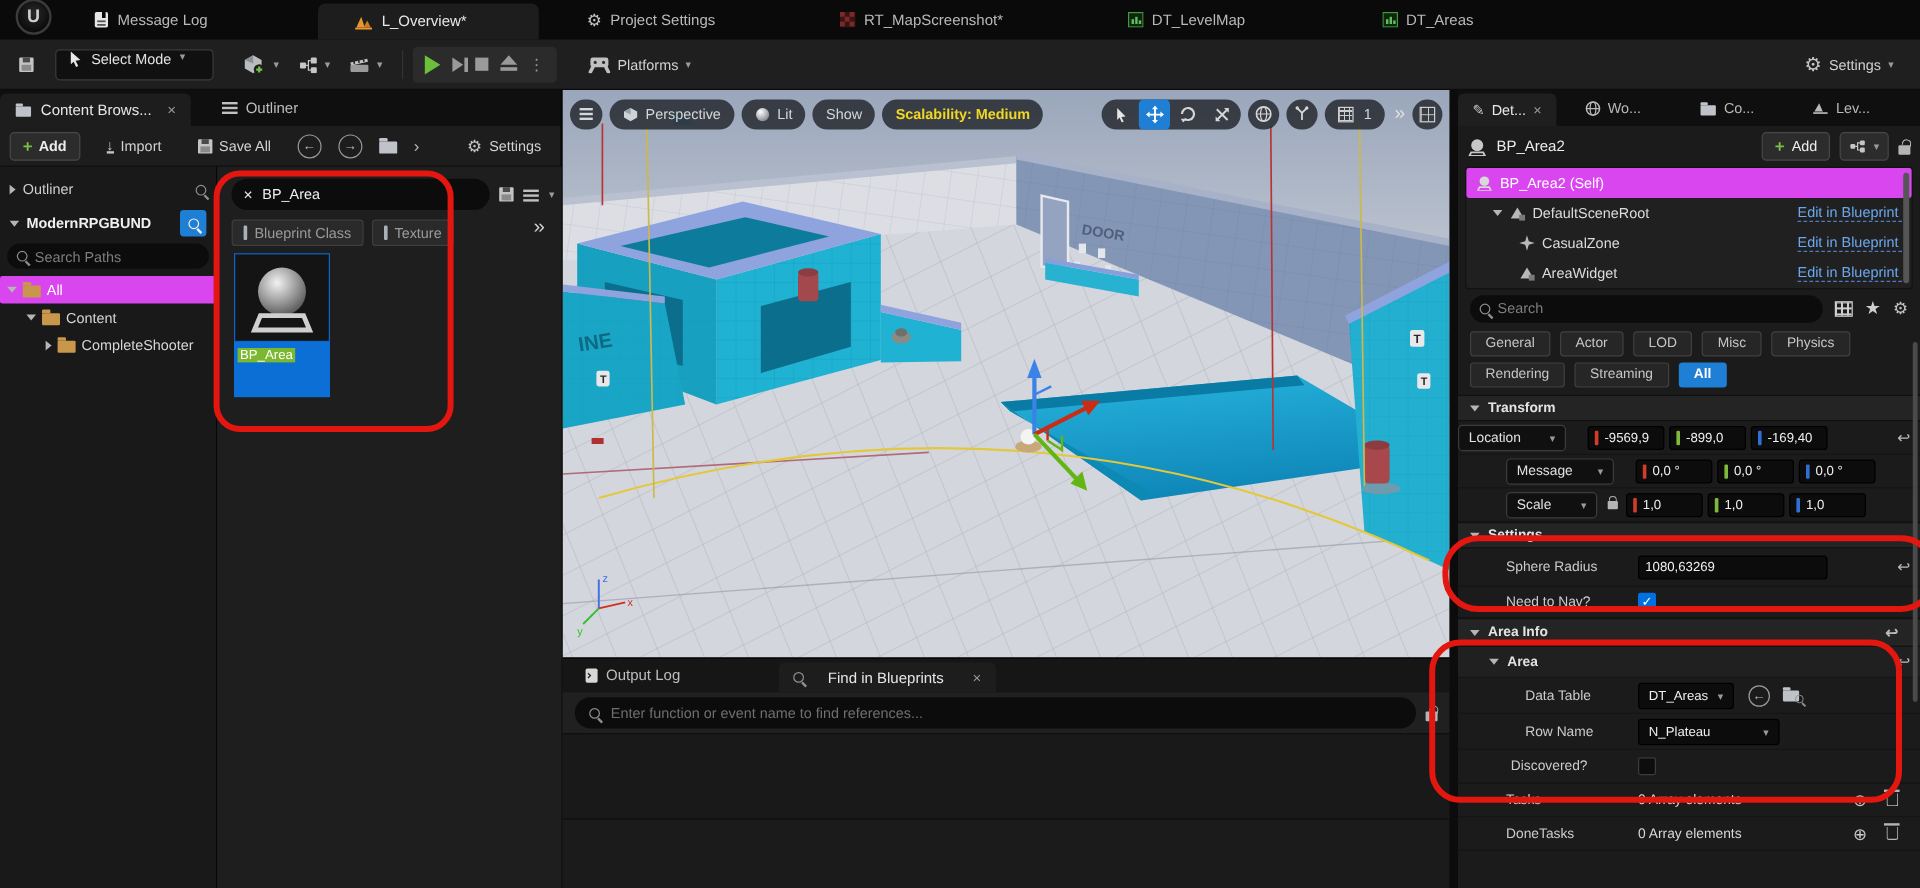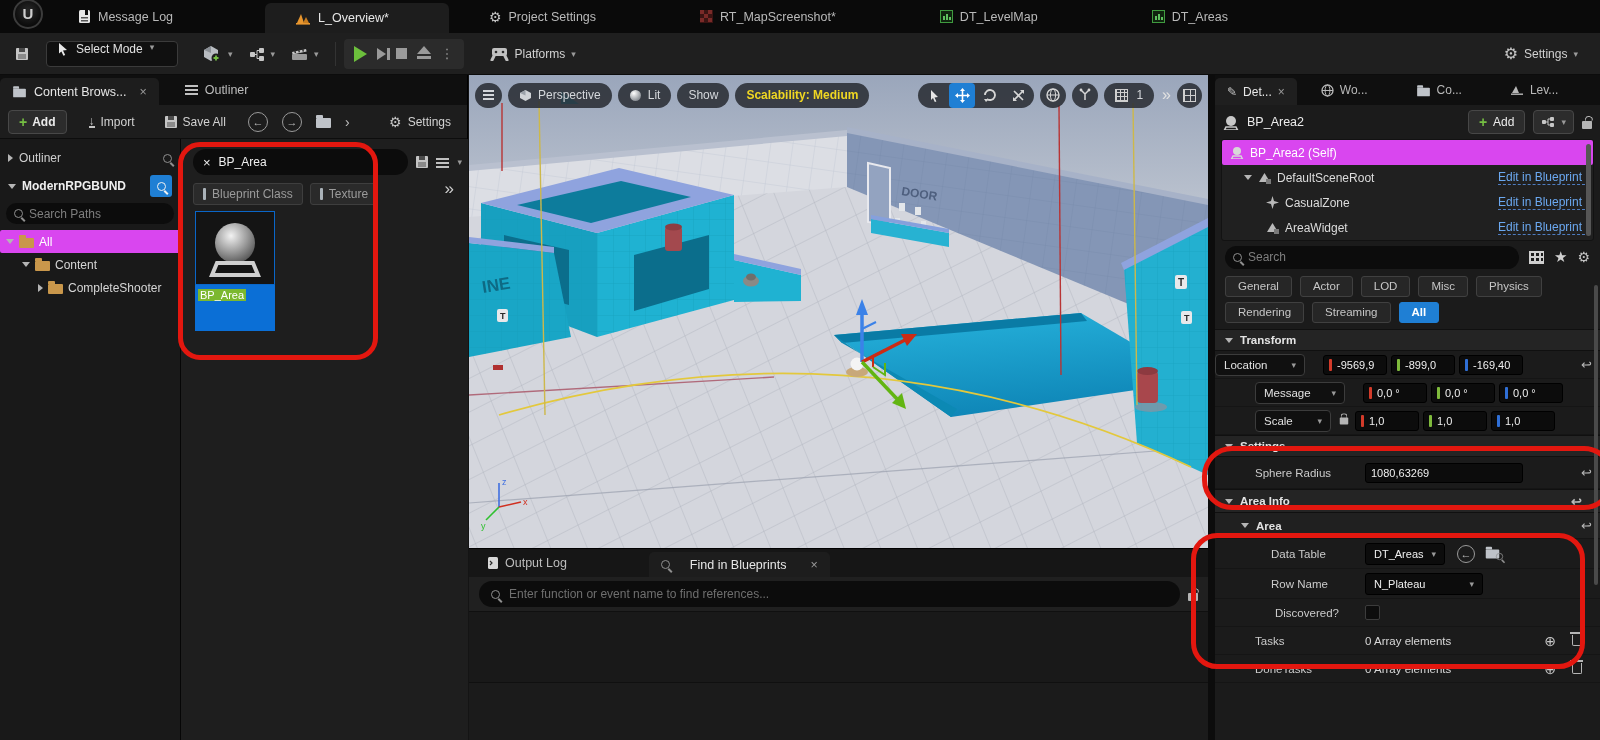--- a/index.html
+++ b/index.html
@@ -801,20 +801,24 @@
       <span class="tria-d"></span>
       <span>Settings</span>
     </div>
     <div class="drow" style="height:32px">
       <span style="margin-left:40px">Sphere Radius</span>
       <div class="vfield" style="margin-left:auto;width:158px;position:absolute;left:150px">
           <span>1080,63269</span>
         </div>
       <span class="revert">↩</span>
     </div>
+    <div class="drow" style="height:26px">
+      <span style="margin-left:40px">Need to Nav?</span>
+      <span class="cb-check cb-on" style="position:absolute;left:150px">✓</span>
+    </div>
 
     <div class="sechead" style="height:24px">
       <span class="tria-d"></span>
       <span>Area Info</span>
       <span class="revert">↩</span>
     </div>
     <div class="drow" style="height:26px;background:#202020">
       <span class="tria-d" style="margin-left:26px"></span>
       <span style="margin-left:7px;font-weight:bold;color:#e0e0e0">Area</span>
       <span class="revert">↩</span>
@@ -832,21 +836,21 @@
         </span>
     </div>
     <div class="drow" style="height:30px">
       <span style="margin-left:56px">Row Name</span>
       <div class="ddpill" style="position:absolute;left:150px;width:118px;justify-content:space-between">
         <span>N_Plateau</span>
           <span class="chev">▾</span>
       </div>
     </div>
     <div class="drow" style="height:28px">
-      <span style="margin-left:60px">Discovered?</span>
+      <span style="margin-left:44px">Discovered?</span>
       <span class="cb-check cb-off" style="position:absolute;left:150px"></span>
     </div>
     <div class="drow" style="height:28px">
       <span style="margin-left:40px">Tasks</span>
       <span style="position:absolute;left:150px;color:#d8d8d8">0 Array elements</span>
       <span style="position:absolute;right:44px;color:#c8c8c8;font-size:14px">⊕</span>
       <span class="trash" style="position:absolute;right:18px"></span>
     </div>
     <div class="drow" style="height:28px">
       <span style="margin-left:40px">DoneTasks</span>

